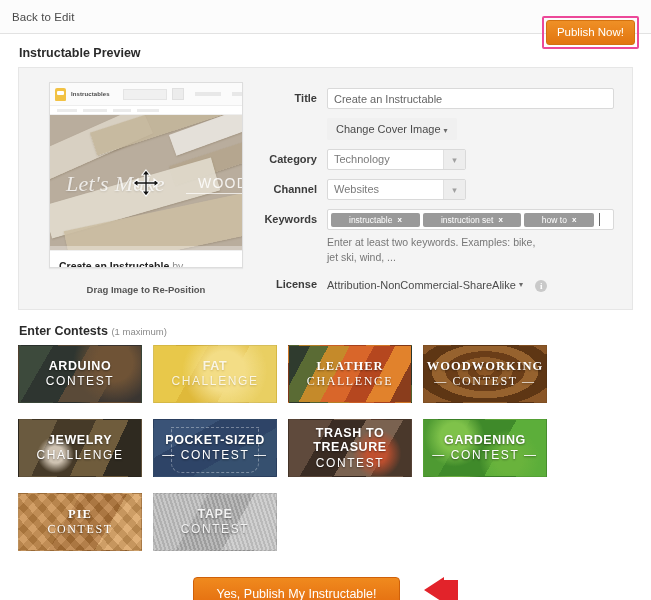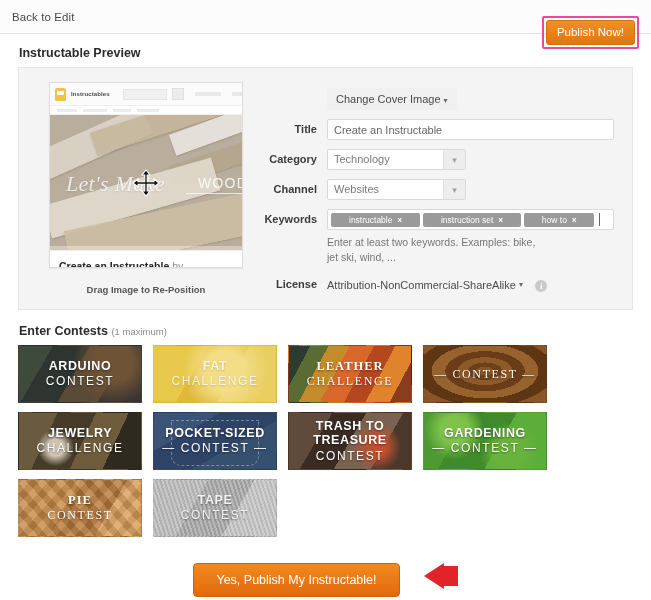--- a/index.html
+++ b/index.html
@@ -400,21 +400,21 @@
     justify-content: center;
     margin-left: 9px;
     font-family: "Liberation Serif", serif;
     cursor: pointer;
   }
 
   
   .contest-grid {
     display: grid;
     grid-template-columns: repeat(4, 124px);
-    gap: 9px 11px;
+    gap: 16px 11px;
     margin-top: 2px;
   }
   .contest-card {
     height: 58px;
     position: relative;
     overflow: hidden;
     cursor: pointer;
     border: 1px solid rgba(0,0,0,.08);
     box-sizing: border-box;
   }
@@ -596,32 +596,32 @@
           <span class="by">by seanyboi2112</span>
         </div>
       </div>
 
       <div class="drag-hint">Drag Image to Re-Position</div>
     </div>
 
     <div class="preview-right">
 
       <div class="form-row">
+        <div class="form-label">Title</div>
+        <div class="form-field">
+          <input class="text-input" type="text" value="Create an Instructable" style="">
+        </div>
+      </div>
+
+      <div class="form-row">
         <div class="form-label"></div>
         <div class="form-field">
           <button class="btn-plain">
             <span>Change Cover Image</span><span class="caret">▾</span>
           </button>
-        </div>
-      </div>
-
-      <div class="form-row">
-        <div class="form-label">Title</div>
-        <div class="form-field">
-          <input class="text-input" type="text" value="Create an Instructable" style="">
         </div>
       </div>
 
       <div class="form-row">
         <div class="form-label">Category</div>
         <div class="form-field">
           <div class="select-wrap">
             <span class="select-value">Technology</span>
             <span class="select-arrow">▾</span>
           </div>
@@ -693,20 +693,21 @@
         </div>
       </div>
       <div class="contest-card bg-leather serif">
         <div class="contest-label">
           <span class="l1">LEATHER</span>
           <span class="l2">CHALLENGE</span>
         </div>
       </div>
       <div class="contest-card bg-wood serif">
         <div class="contest-label">
+          <span class="l1">WOODWORKING</span>
           <span class="l2">— CONTEST —</span>
         </div>
       </div>
       <div class="contest-card bg-jewelry">
         <div class="contest-label">
           <span class="l1">JEWELRY</span>
           <span class="l2">CHALLENGE</span>
         </div>
       </div>
       <div class="contest-card bg-pocket">

